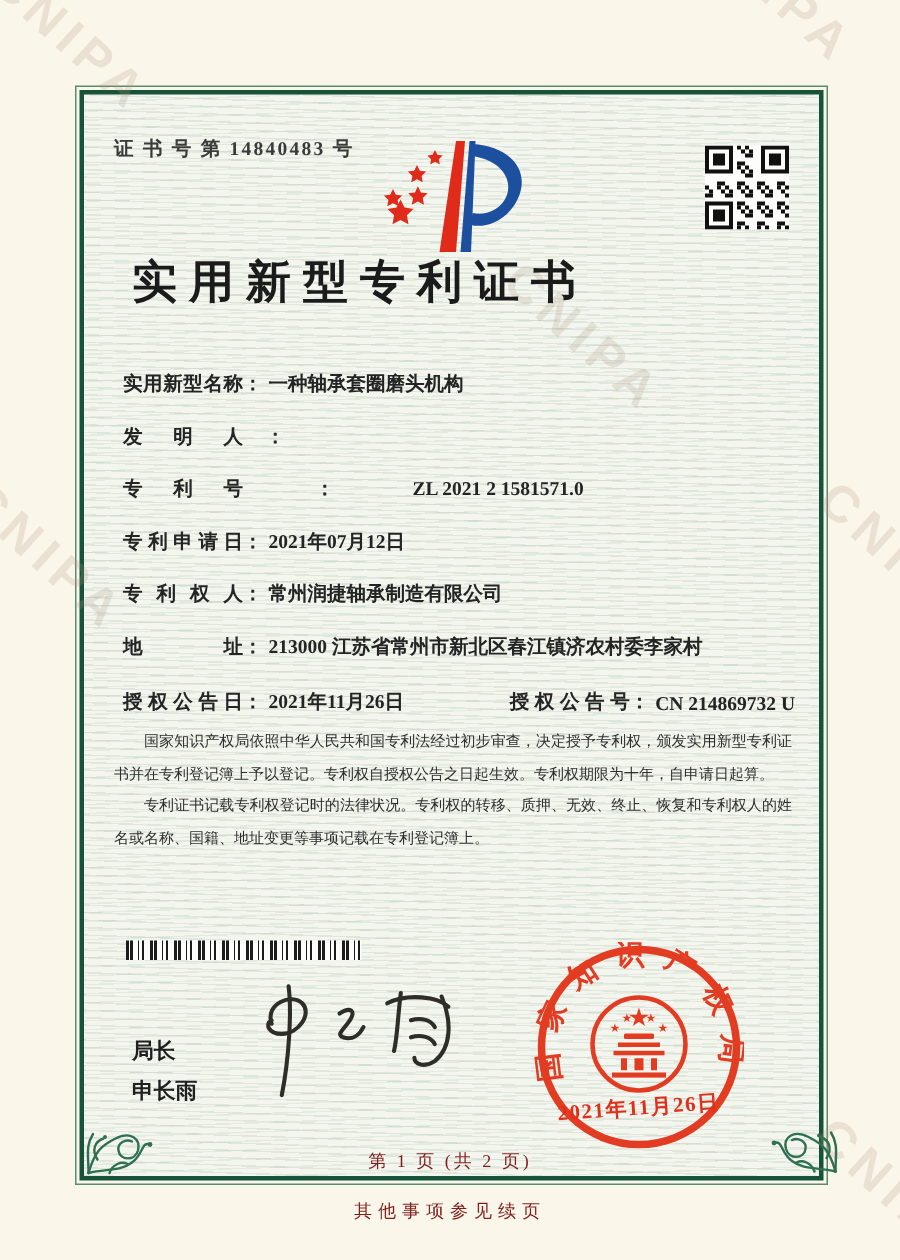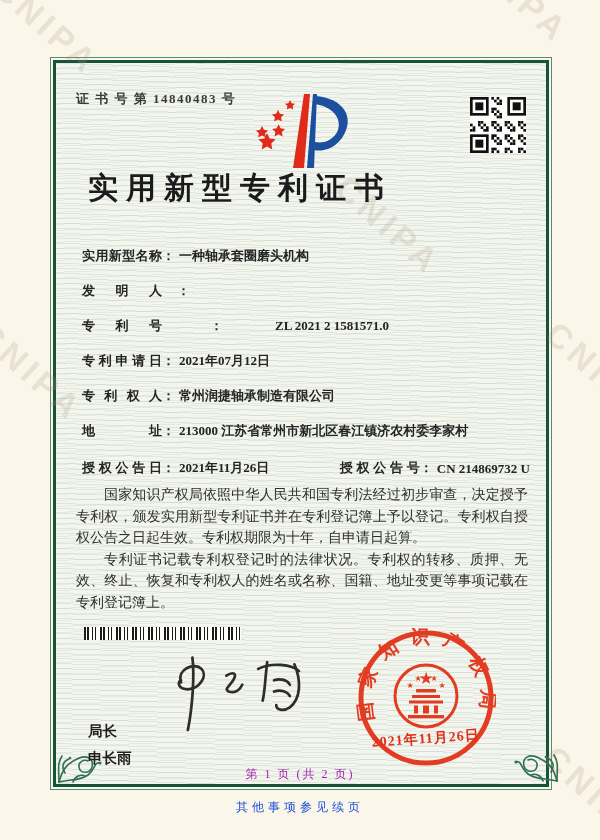--- a/index.html
+++ b/index.html
@@ -21,33 +21,33 @@
   .cert-no{left:76px;top:90px;font-size:13px;font-weight:600;letter-spacing:1.5px;color:#3a3a3a;}
   .title{left:0;top:168px;width:480px;text-align:center;font-size:30px;font-weight:700;
          letter-spacing:8px;color:#1b1b1b;}
   .row{left:82px;width:448px;display:flex;align-items:baseline;font-size:13px;
        font-weight:600;color:#242424;}
   .flabel{display:inline-block;width:80px;text-align:justify;text-align-last:justify;}
   .colon{margin-right:4px;}
   .fvalue{white-space:nowrap;}
   .grp{display:flex;align-items:flex-end;}
   .grp1{width:263px;}
-  .paras{left:76px;top:484px;width:452px;font-size:14px;line-height:21.5px;
+  .paras{left:76px;top:484px;width:452px;font-size:10px;line-height:21.5px;
          color:#2e2e2e;text-align:justify;}
   .paras p{margin:0;text-indent:2em;}
   .barcode{left:84px;top:627px;width:157px;height:13px;
      background:repeating-linear-gradient(90deg,#1c1c1c 0 2px,#fdfdfb 2px 3px,#1c1c1c 3px 5px,
        #fdfdfb 5px 8px,#1c1c1c 8px 9px,#fdfdfb 9px 11px,#1c1c1c 11px 12px,#fdfdfb 12px 16px);}
-  .officer{left:88px;top:718px;font-size:14.5px;font-weight:700;line-height:27px;color:#1f1f1f;}
+  .officer{left:88px;top:688px;font-size:14.5px;font-weight:700;line-height:27px;color:#1f1f1f;}
   .sig{left:160px;top:653px;}
   .seal{left:356px;top:628px;z-index:4;opacity:.95;}
   .pagenum{left:0;top:766px;width:600px;text-align:center;font-size:12px;
-           letter-spacing:2px;color:#a21caf;}
+           letter-spacing:2px;color:#7f1d1d;}
   .contnote{left:0;top:799px;width:600px;text-align:center;font-size:12px;
-            letter-spacing:4px;color:#1d4ed8;}
+            letter-spacing:4px;color:#7f1d1d;}
   .orn{position:absolute;z-index:3;}
   .orn-br{transform:scaleX(-1);}
 </style>
 </head>
 <body>
 
 <div class="page">
 
   <div class="frame">
     <div class="frame-inner"></div>

